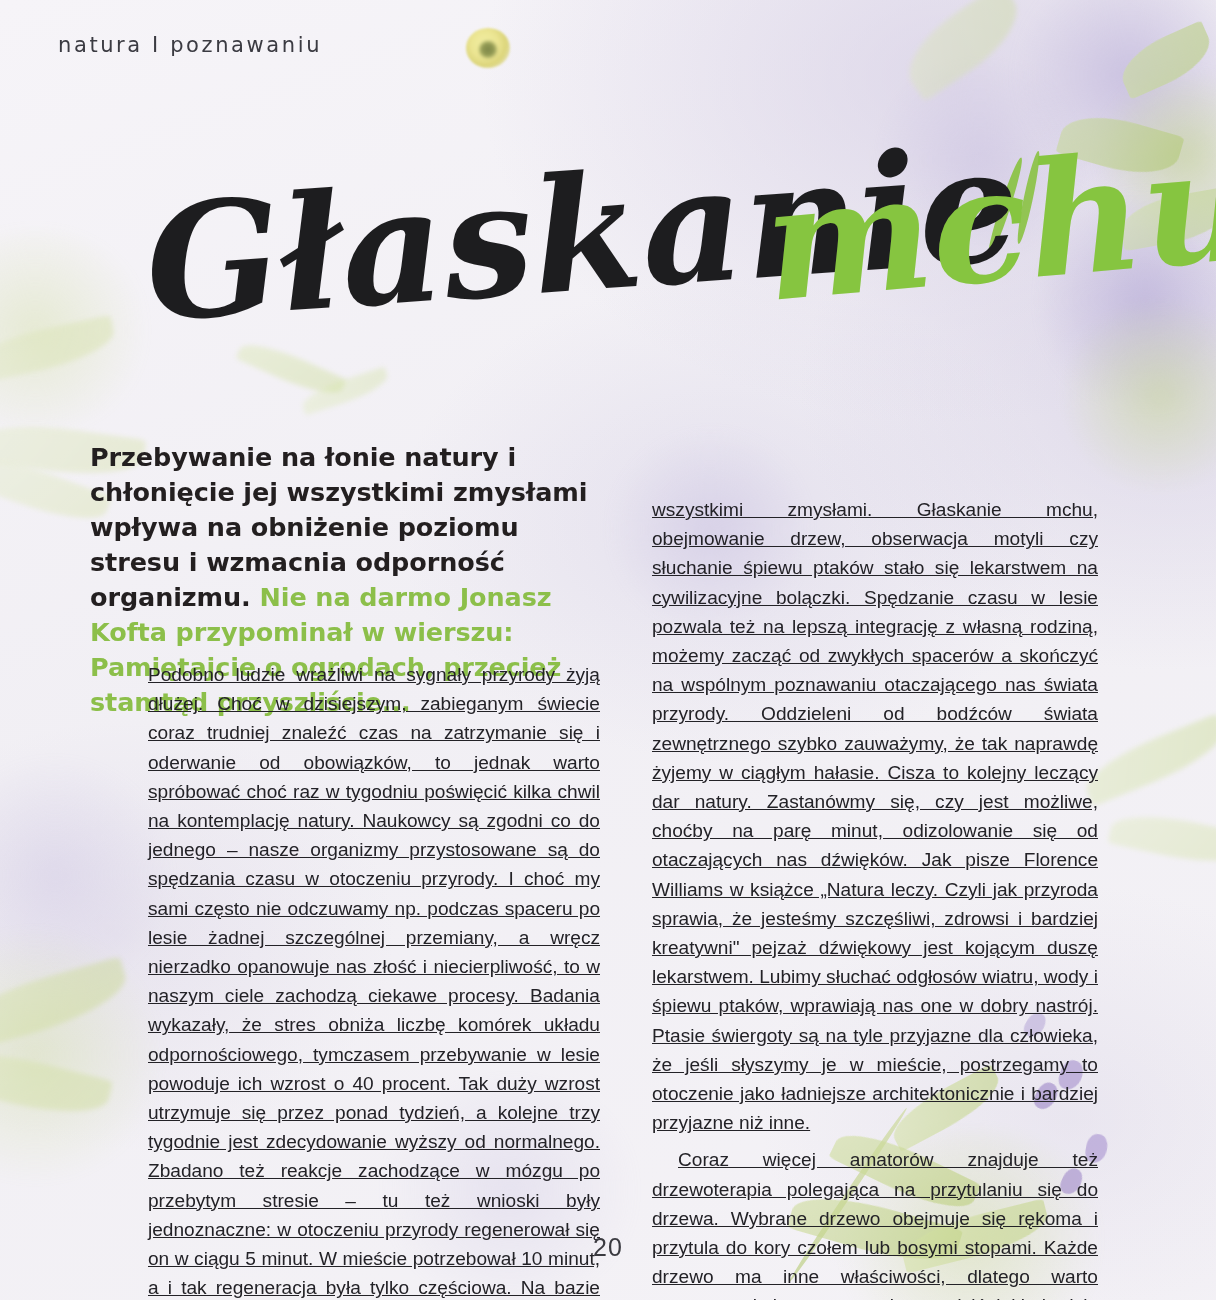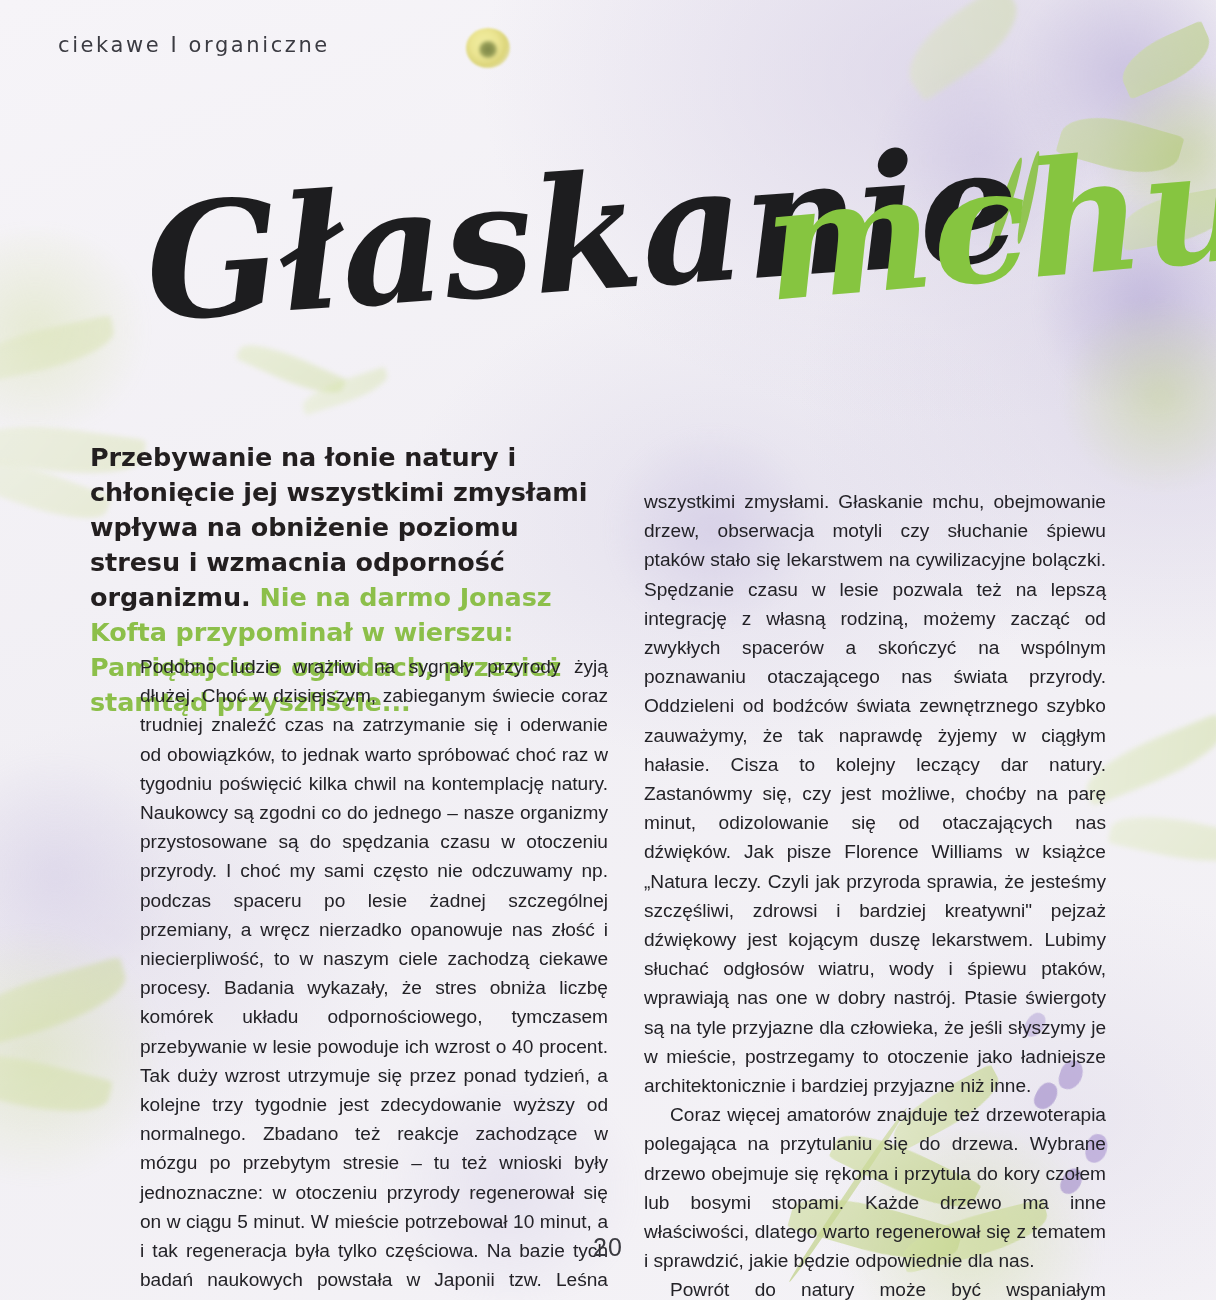--- a/index.html
+++ b/index.html
@@ -149,21 +149,21 @@
     font-size: 19.1px;
     line-height: 29.2px;
     color: #232227;
     text-align: justify;
     text-justify: inter-word;
     hyphens: manual;
   }
   .col-left  { left: 140px; top: 652px; width: 468px; }
   .col-right { left: 644px; top: 487px; width: 462px; }
 
-  .col p { margin: 0; }
+  .col p { margin: 8px; text-decoration: underline; }
   .col p + p { text-indent: 26px; }
 
   .page-number {
     position: absolute;
     left: 0;
     top: 1233px;
     width: 1216px;
     text-align: center;
     font-family: "Liberation Sans", sans-serif;
     font-size: 25px;
@@ -223,21 +223,21 @@
 
     <div class="leaf soft" style="left:236px;top:356px;width:110px;height:26px;background:linear-gradient(120deg,#d7e7a6,#c2d77f);transform:rotate(24deg);opacity:.35;"></div>
     <div class="leaf soft" style="left:300px;top:380px;width:90px;height:22px;background:linear-gradient(120deg,#dcebb0,#c8dc8c);transform:rotate(-18deg);opacity:.3;"></div>
 
     <div class="leaf soft" style="left:1080px;top:740px;width:150px;height:40px;background:linear-gradient(120deg,#dce9b6,#c8db8f);transform:rotate(-22deg);opacity:.42;"></div>
     <div class="leaf soft" style="left:1110px;top:820px;width:140px;height:38px;background:linear-gradient(120deg,#e0ecbd,#cddd97);transform:rotate(12deg);opacity:.38;"></div>
   </div>
 
   <div class="content">
 
-    <div class="kicker">ciekawe I organiczne</div>
+    <div class="kicker">natura I poznawaniu</div>
 
     <div class="headline">
       <svg viewBox="0 0 1216 230" xmlns="http://www.w3.org/2000/svg" aria-hidden="true">
         <text class="script-black" x="150" y="152" transform="rotate(-4 150 152)">Głaskanie</text>
         <text class="script-green" x="770" y="132" transform="rotate(-5 770 132)">mchu</text>
       </svg>
     </div>
 
     <div class="lead">
       <span>Przebywanie na łonie natury i chłonięcie jej wszystkimi zmysłami wpływa na obniżenie poziomu stresu i wzmacnia odporność organizmu.</span>

